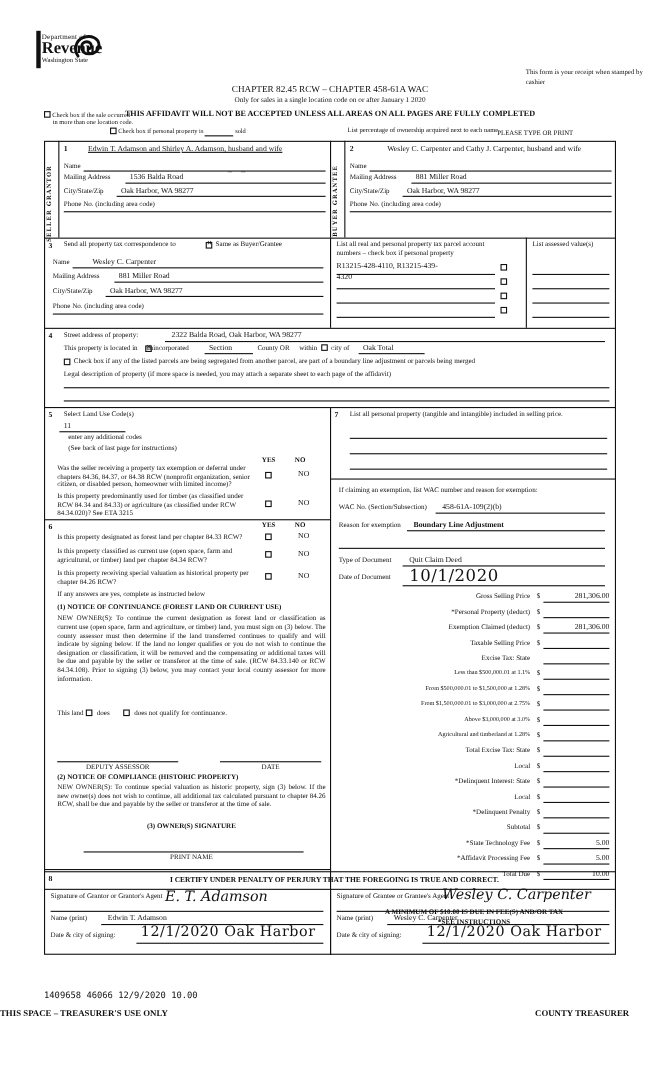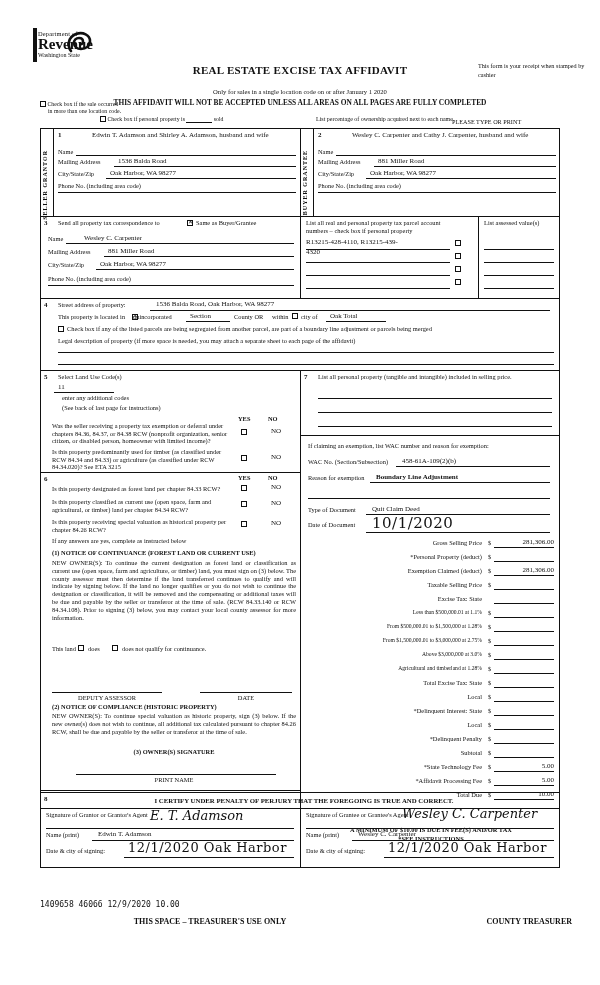--- a/index.html
+++ b/index.html
@@ -63,21 +63,21 @@
   <div class="abs" id="logo-wrap">
     <div id="logo-dept">Department of</div>
     <div id="logo-rev">Revenue</div>
     <div id="logo-state">Washington State</div>
   </div>
   <svg class="swirl" viewBox="0 0 26 26">
     <path d="M5 21 C1 16 2 7 10 4 C17 1.5 24 5 24 11 C24 16 20 19 15 19 C11 19 8 16.5 8 13 C8 10 10 8 13 8 C15.5 8 17 9.6 17 11.6 C17 13.2 15.8 14.4 14.3 14.4" fill="none" stroke="#111" stroke-width="2.6" stroke-linecap="round"></path>
   </svg>
   <div class="abs" style="left:33px;top:28px;width:4px;height:34px;background:#111;"></div>
 
-  <div class="abs c b" id="title">REAL ESTATE EXCISE TAX AFFIDAVIT</div>
+  <div class="abs c" id="subtitle">CHAPTER 82.45 RCW – CHAPTER 458-61A WAC</div>
   <div class="abs c" id="subtitle2">Only for sales in a single location code on or after January 1 2020</div>
   <div class="abs c b" id="warnline">THIS AFFIDAVIT WILL NOT BE ACCEPTED UNLESS ALL AREAS ON ALL PAGES ARE FULLY COMPLETED</div>
   <div class="abs" id="receipt">
     <span>This form is your receipt when stamped by cashier</span>
   </div>
   <div class="abs" id="typeprint">PLEASE TYPE OR PRINT</div>
 
   
   <div class="abs" style="left:40px;top:101px;width:240px;font-size:5.8px;line-height:7px;">
     <span class="cb"></span>
@@ -101,21 +101,21 @@
   <div class="line hl" style="left:40px;top:216px;width:520px;"></div>
 
   
   <div class="box" style="left:40px;top:128px;width:14px;height:88px;border:0;border-right:1px solid #111;"></div>
   <div class="vlabel" style="left:42px;top:150px;">SELLER GRANTOR</div>
   <div class="box" style="left:300px;top:128px;width:14px;height:88px;border:0;border-right:1px solid #111;"></div>
   <div class="vlabel" style="left:302px;top:150px;">BUYER GRANTEE</div>
 
   
   <div class="num abs" style="left:58px;top:131px;">1</div>
-  <div class="fv" style="left:92px;top:131px;width:200px;line-height:9px;">Edwin T. Adamson and Shirley A. Adamson, husband and wife</div>
+  <div class="fv" style="left:80px;top:131px;width:200px;line-height:9px;text-decoration:underline;">Edwin T. Adamson and Shirley A. Adamson, husband and wife</div>
   <div class="fl" style="left:58px;top:148px;">Name</div>
   <div class="line hl" style="left:76px;top:155px;width:220px;"></div>
   <div class="abs" style="left:195px;top:148px;font-size:8px;letter-spacing:3px;margin-left:12px;">_ _</div>
 
   <div class="fl" style="left:58px;top:158px;">Mailing Address</div>
   <div class="fv" style="left:118px;top:157px;">1536 Balda Road</div>
   <div class="line hl" style="left:114px;top:166px;width:182px;"></div>
 
   <div class="fl" style="left:58px;top:170px;">City/State/Zip</div>
   <div class="fv" style="left:110px;top:169px;">Oak Harbor, WA 98277</div>
@@ -182,21 +182,21 @@
 
   <div class="fl" style="left:484px;top:219px;">List assessed value(s)</div>
   <div class="line hl" style="left:484px;top:249px;width:70px;"></div>
   <div class="line hl" style="left:484px;top:262px;width:70px;"></div>
   <div class="line hl" style="left:484px;top:275px;width:70px;"></div>
   <div class="line hl" style="left:484px;top:288px;width:70px;"></div>
 
   
   <div class="num abs" style="left:44px;top:301px;">4</div>
   <div class="fl" style="left:58px;top:301px;">Street address of property:</div>
-  <div class="fv" style="left:156px;top:300px;">1536 Balda Road, Oak Harbor, WA 98277</div>
+  <div class="fv" style="left:156px;top:300px;">2322 Balda Road, Oak Harbor, WA 98277</div>
   <div class="line hl" style="left:150px;top:310px;width:400px;"></div>
 
   <div class="fl" style="left:58px;top:313px;">This property is located in</div>
   <span class="cbx abs" style="left:124px;top:313px;"></span>
   <div class="fl" style="left:133px;top:313px;">unincorporated</div>
   <div class="fv" style="left:190px;top:312px;">Section</div>
   <div class="line hl" style="left:186px;top:321px;width:44px;"></div>
   <div class="fl" style="left:234px;top:313px;">County OR</div>
   <div class="fl" style="left:272px;top:313px;">within</div>
   <span class="cb abs" style="left:292px;top:313px;"></span>
@@ -413,17 +413,17 @@
   <div class="fl" style="left:306px;top:831px;">Name (print)</div>
   <div class="fv" style="left:358px;top:830px;">Wesley C. Carpenter</div>
   <div class="line hl" style="left:352px;top:840px;width:202px;"></div>
   <div class="fl" style="left:306px;top:847px;">Date &amp; city of signing:</div>
   <div class="bigdate abs" style="left:388px;top:840px;font-size:13px;">12/1/2020  Oak Harbor</div>
   <div class="line hl" style="left:384px;top:857px;width:170px;"></div>
 
   
   <div class="abs" id="footstamp">1409658 46066 12/9/2020 10.00</div>
   <div class="abs b" id="treasurer">
-    <span style="display:inline-block;width:420px;text-align:center;">THIS SPACE – TREASURER'S USE ONLY</span>
+    <span style="display:inline-block;width:420px;text-align:left;">THIS SPACE – TREASURER'S USE ONLY</span>
     <span style="display:inline-block;width:150px;text-align:right;">COUNTY TREASURER</span>
   </div>
 
 </div>
 
 </body></html>

